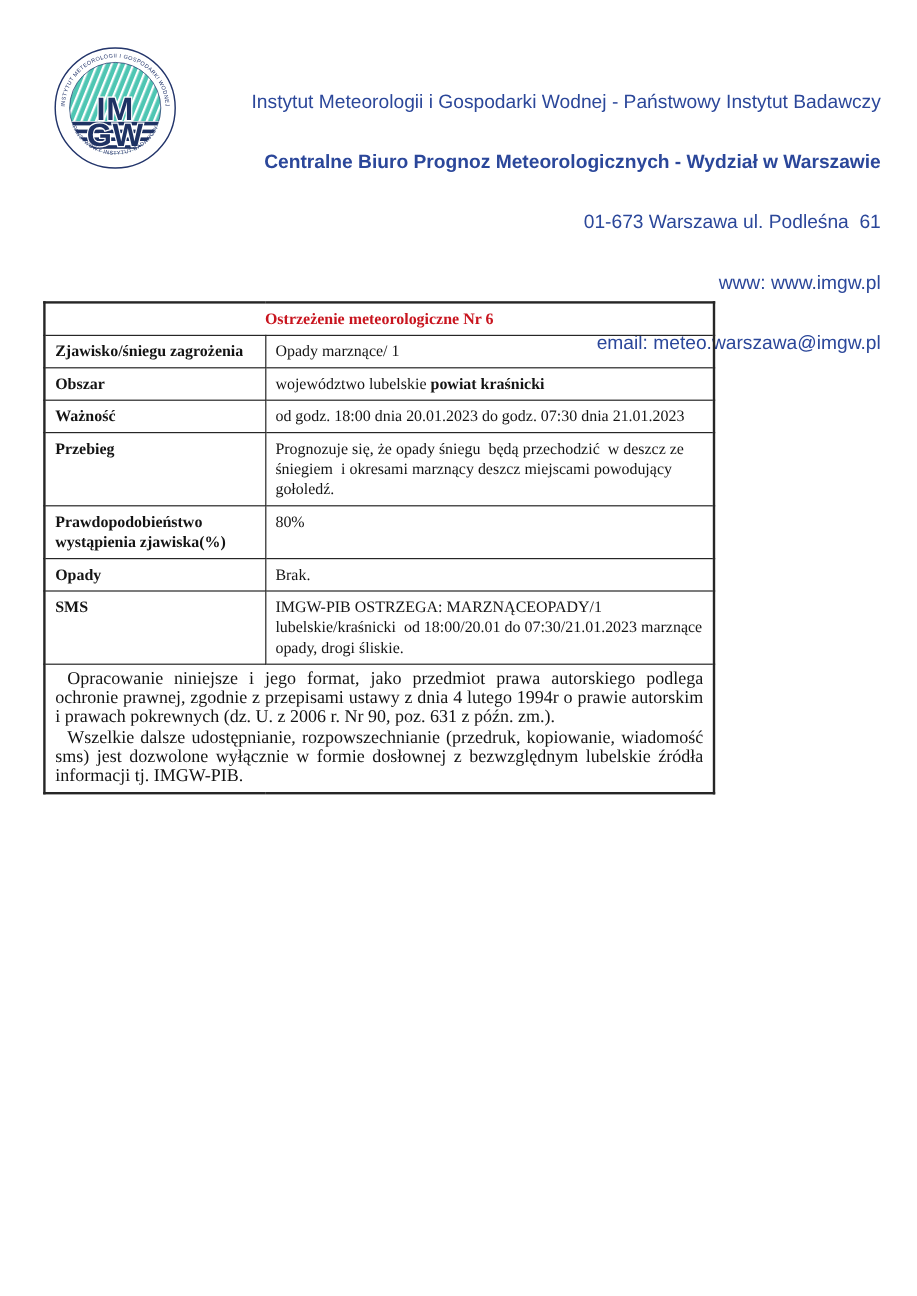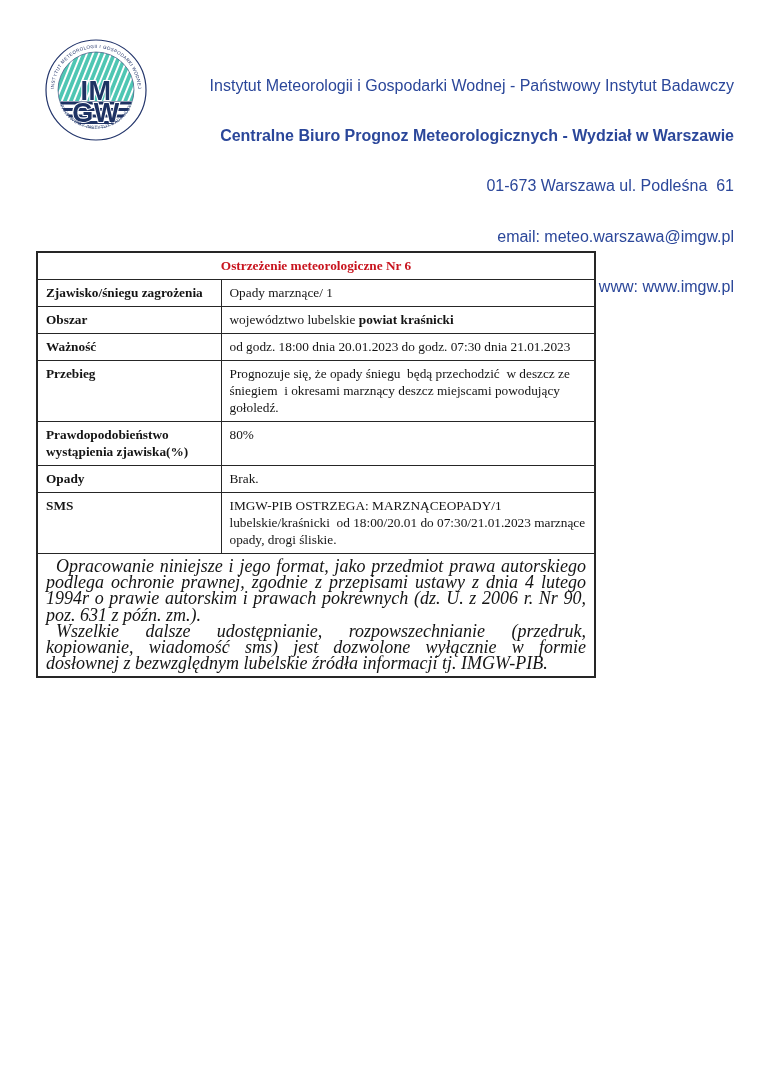--- a/index.html
+++ b/index.html
@@ -48,24 +48,23 @@
     font-size: 15.5px;
     color: #c8141e;
     padding: 5px 8px 6px 8px;
     line-height: 18px;
   }
   td.label-cell { width: 184px; font-weight: bold; padding-left: 6px; padding-right: 4px; }
   td.value-cell { white-space: pre-wrap; }
   td.value-cell .v-bold { font-weight: bold; }
   td.footer-cell { padding: 5px 8px 6px 8px; }
   td.footer-cell p {
-    font-size: 18px; line-height: 16.2px;
+    font-size: 15px; line-height: 16.2px;
     text-indent: 10px;
     text-align: justify;
-    font-style: italic;
   }
 </style>
 </head>
 <body>
 
 <div class="page">
 
   <div class="doc-header">
 
     <div class="logo-wrap">
@@ -98,22 +97,22 @@
         <text font-family="Liberation Sans, sans-serif" font-size="4.6" fill="#23356b" letter-spacing="0.35">
           <textPath href="#arcBottom" startOffset="50%" text-anchor="middle">PAŃSTWOWY INSTYTUT BADAWCZY</textPath>
         </text>
       </svg>
     </div>
 
     <div class="header-text">
       <div>Instytut Meteorologii i Gospodarki Wodnej - Państwowy Instytut Badawczy</div>
       <div class="hbold">Centralne Biuro Prognoz Meteorologicznych - Wydział w Warszawie</div>
       <div>01-673 Warszawa ul. Podleśna  61</div>
+      <div>www: www.imgw.pl</div>
       <div>email: meteo.warszawa@imgw.pl</div>
-      <div>www: www.imgw.pl</div>
     </div>
   </div>
 
   <div class="warning-box">
     <table class="warning">
       <tbody>
         <tr>
           <td colspan="2" class="title-cell">Ostrzeżenie meteorologiczne Nr 6</td>
         </tr>
 

